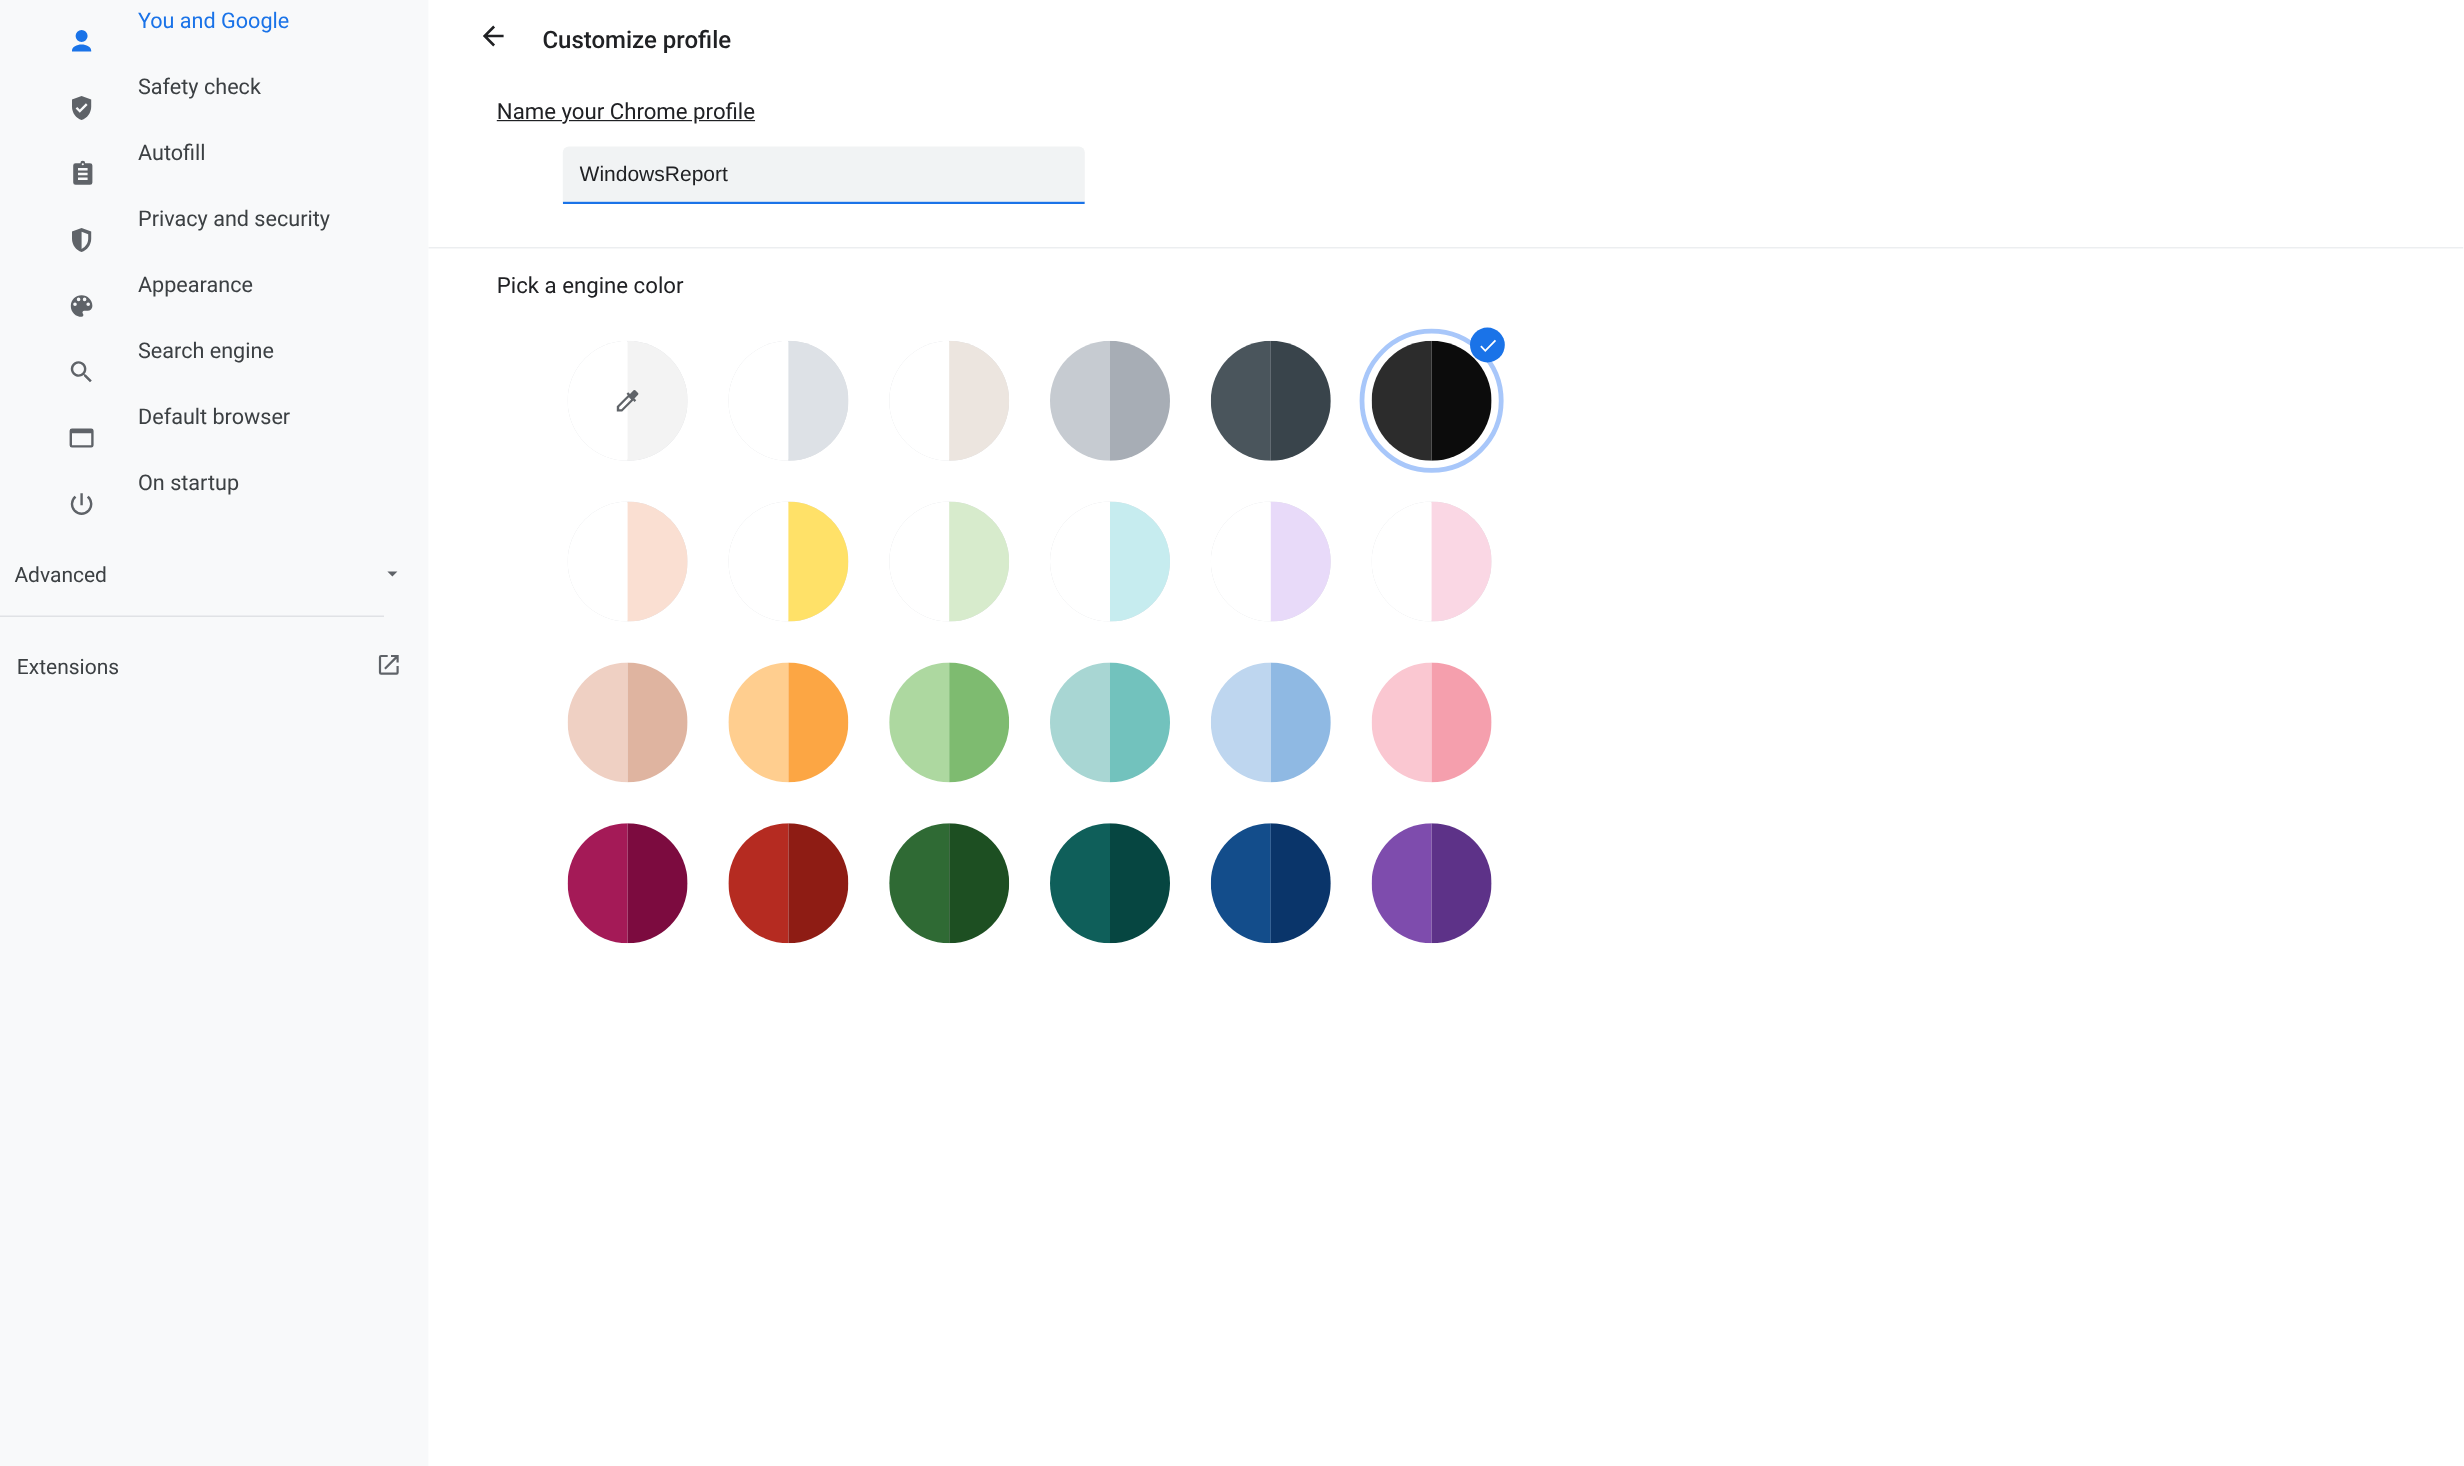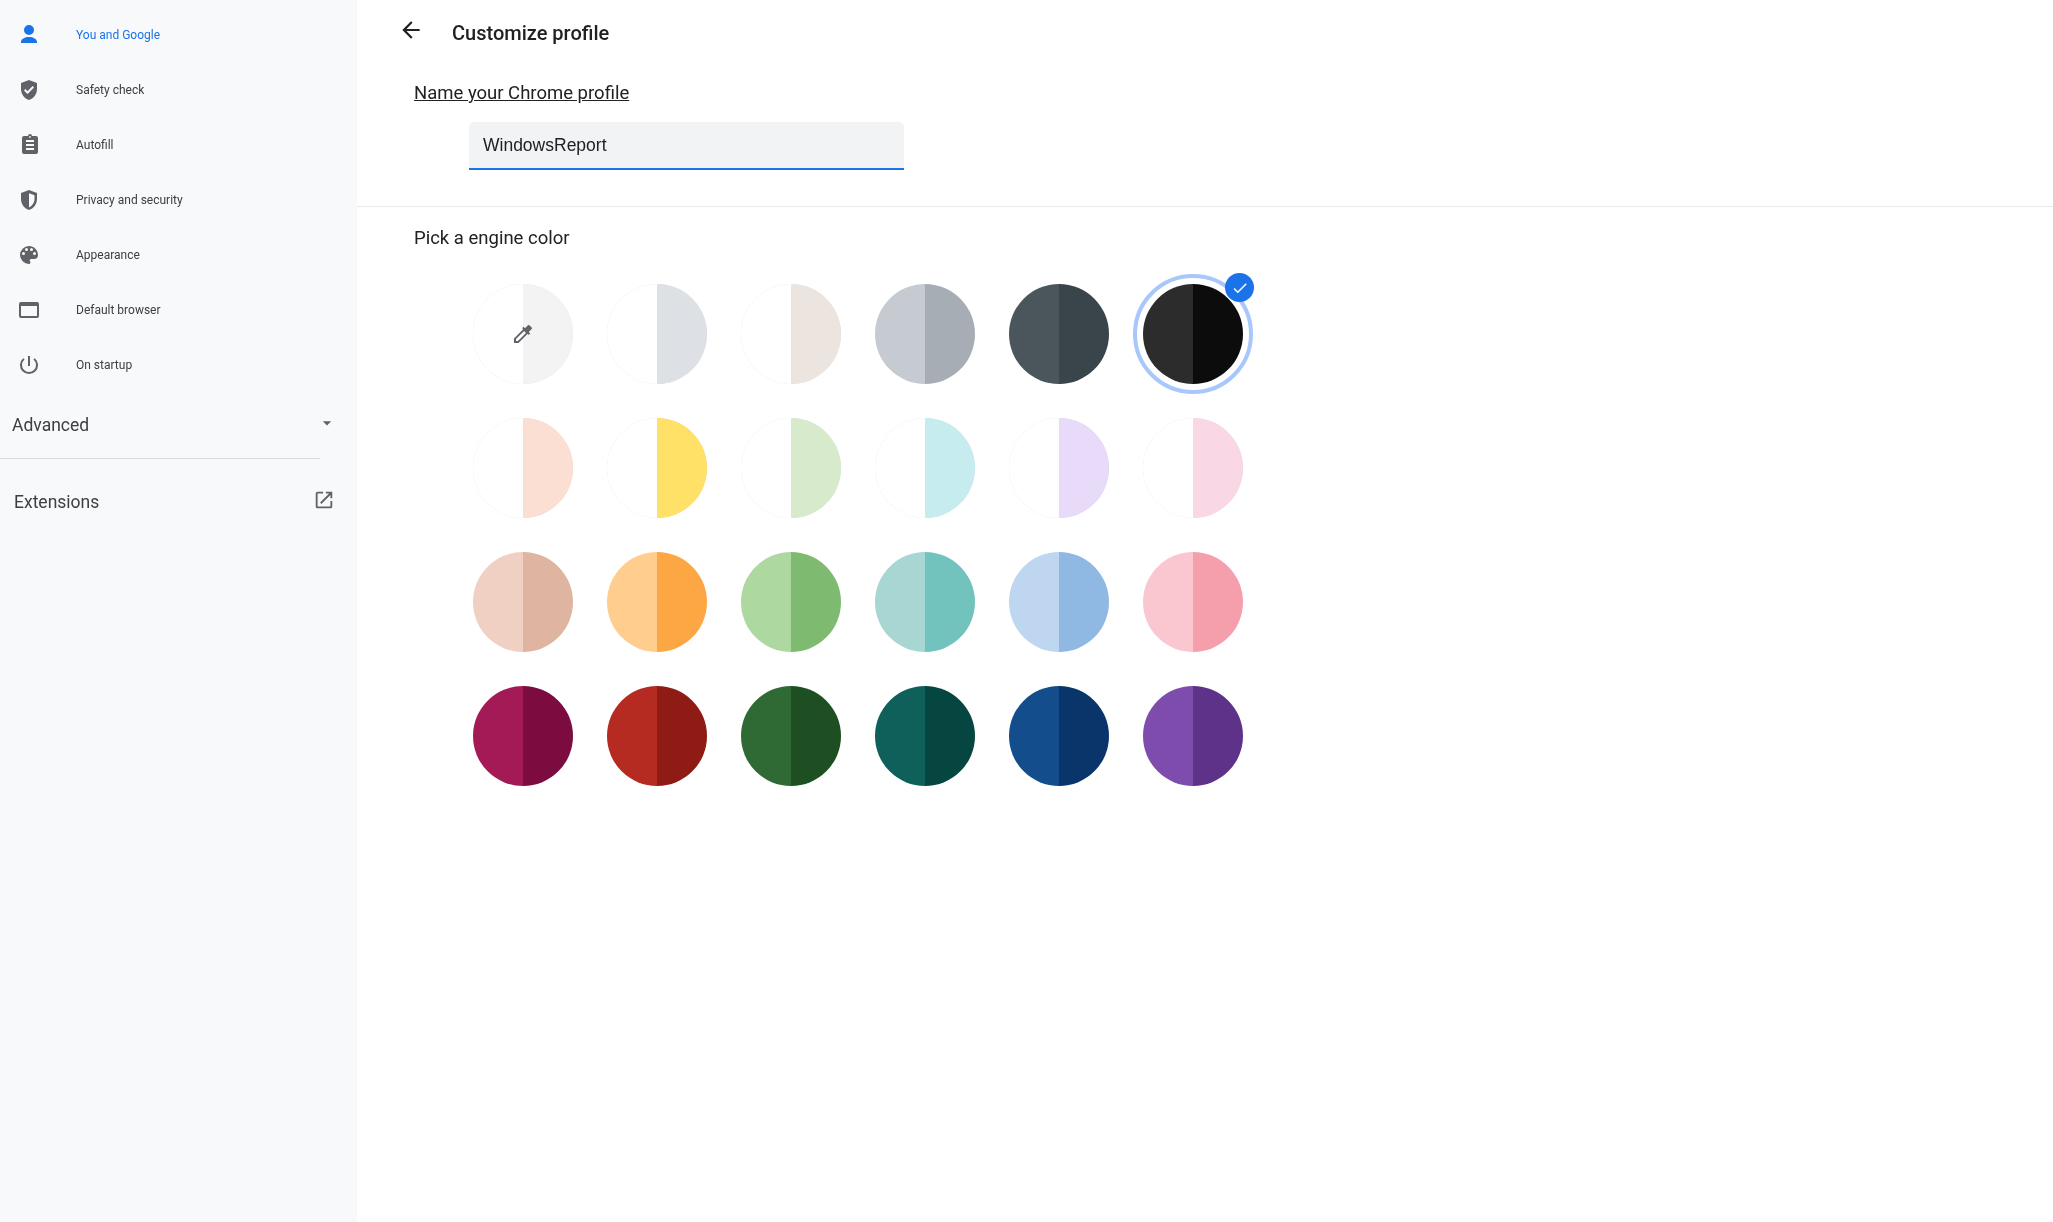--- a/index.html
+++ b/index.html
@@ -16,26 +16,26 @@
     .sidebar {
       width: 357px;
       background: #f8f9fa;
       padding-top: 7px;
       display: flex;
       flex-direction: column;
       flex-shrink: 0;
     }
     .sidebar-item {
       display: flex;
-      align-items: center;
       height: 55px;
       padding-left: 17px;
       cursor: pointer;
-      font-size: 12px;
+      font-size: 18px;
       color: #3c4043;
+      margin-left: 39px;
     }
     .sidebar-item.active {
       color: #1a73e8;
     }
     .sidebar-item .icon {
       width: 59px;
       display: flex;
       align-items: center;
       justify-content: flex-start;
       flex-shrink: 0;
@@ -238,20 +238,28 @@
         <span class="icon">
           <svg viewBox="0 0 24 24">
             <path d="M12 3a9 9 0 0 0 0 18 1.5 1.5 0 0 0 1.1-2.5 1.5 1.5 0 0 1 1.1-2.5H17a4 4 0 0 0 4-4c0-5-4-9-9-9zM6.5 12A1.5 1.5 0 1 1 8 10.5 1.5 1.5 0 0 1 6.5 12zm3-4A1.5 1.5 0 1 1 11 6.5 1.5 1.5 0 0 1 9.5 8zm5 0A1.5 1.5 0 1 1 16 6.5 1.5 1.5 0 0 1 14.5 8zm3 4A1.5 1.5 0 1 1 19 10.5 1.5 1.5 0 0 1 17.5 12z"></path>
           </svg>
         </span>
         <span>Appearance</span>
       </div>
       <div class="sidebar-item">
         <span class="icon">
           <svg viewBox="0 0 24 24">
+            <path d="M15.5 14h-.8l-.3-.3a6.5 6.5 0 1 0-.7.7l.3.3v.8l5 5 1.5-1.5-5-5zm-6 0a4.5 4.5 0 1 1 4.5-4.5A4.5 4.5 0 0 1 9.5 14z"></path>
+          </svg>
+        </span>
+        <span>Search engine</span>
+      </div>
+      <div class="sidebar-item">
+        <span class="icon">
+          <svg viewBox="0 0 24 24">
             <path d="M4 4h16a2 2 0 0 1 2 2v12a2 2 0 0 1-2 2H4a2 2 0 0 1-2-2V6a2 2 0 0 1 2-2zm0 4v10h16V8H4z"></path>
           </svg>
         </span>
         <span>Default browser</span>
       </div>
       <div class="sidebar-item">
         <span class="icon">
           <svg viewBox="0 0 24 24">
             <path d="M13 3h-2v10h2V3zm4.8 2.2-1.4 1.4A7 7 0 1 1 7.6 6.6L6.2 5.2A9 9 0 1 0 17.8 5.2z"></path>
           </svg>

